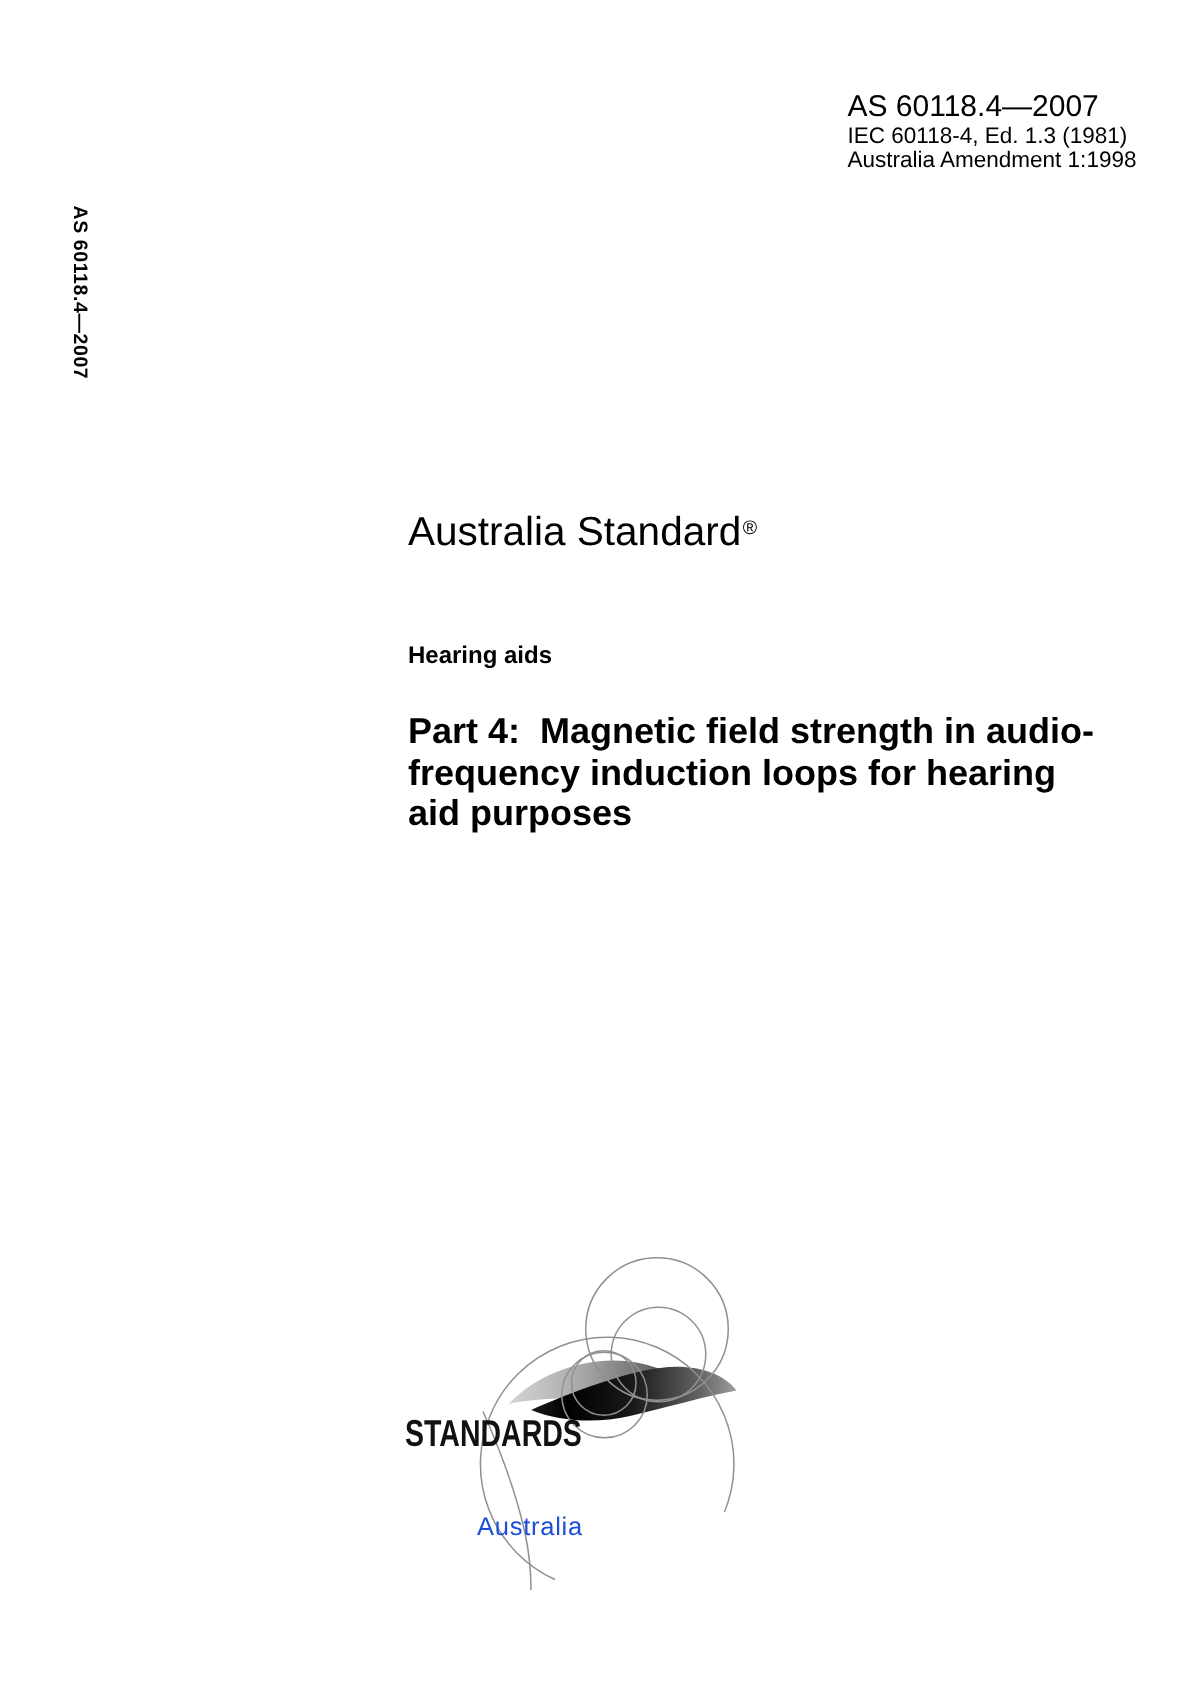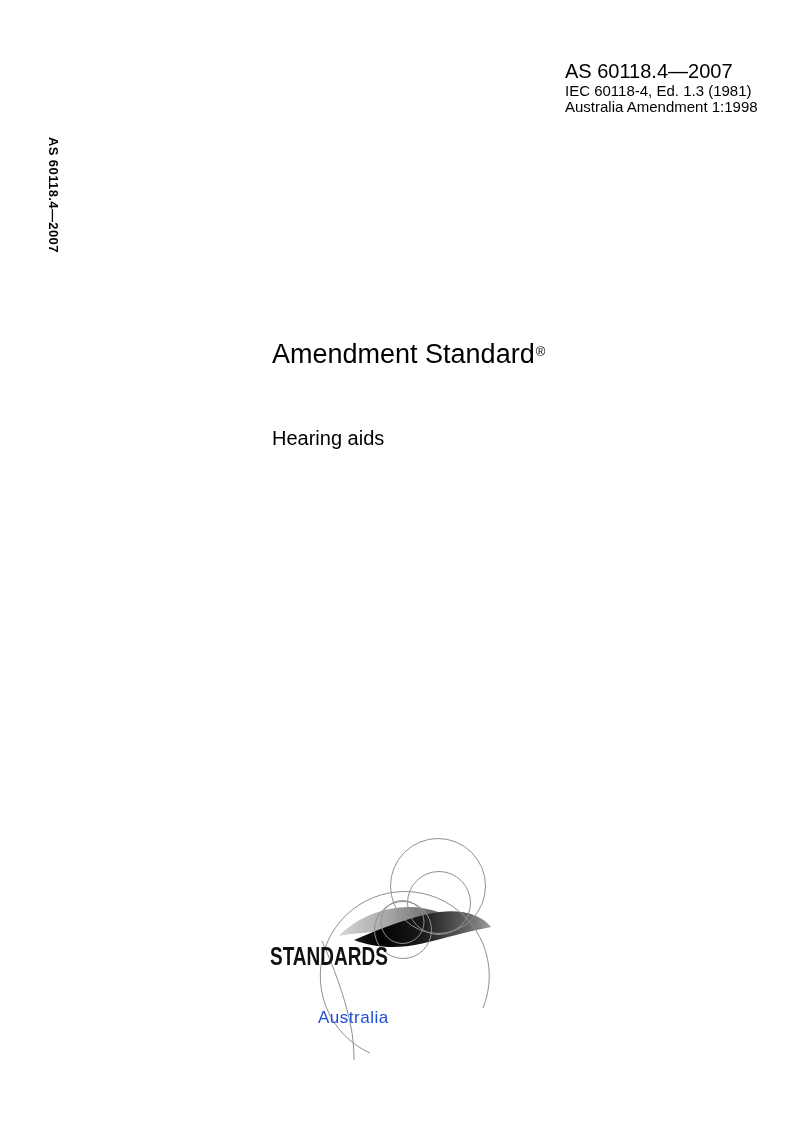--- a/index.html
+++ b/index.html
@@ -57,22 +57,22 @@
     font-size: 13px;
     vertical-align: top;
     position: relative;
     top: -3px;
     margin-left: 1px;
   }
   .subject {
     position: absolute;
     left: 272px;
     top: 424px;
-    font-size: 20px;
-    font-weight: normal;
+    font-size: 16px;
+    font-weight: bold;
     line-height: 28px;
     white-space: nowrap;
   }
   .part-title {
     position: absolute;
     left: 272px;
     top: 474px;
     width: 495px;
     font-size: 24px;
     font-weight: bold;
@@ -116,24 +116,27 @@
 <div class="page">
 
   <div class="doc-ref">
     <div class="num">AS 60118.4—2007</div>
     <div class="sub">IEC 60118-4, Ed. 1.3 (1981)</div>
     <div class="sub">Australia Amendment 1:1998</div>
   </div>
 
   <div class="spine">AS 60118.4—2007</div>
 
-  <div class="brand"><span>Amendment Standard</span><span class="reg">®</span></div>
+  <div class="brand"><span>Australia Standard</span><span class="reg">®</span></div>
 
   <div class="subject">Hearing aids</div>
 
+  <div class="part-title">Part 4:  Magnetic field strength in audio-
+frequency induction loops for hearing
+aid purposes</div>
 
   <svg class="logo-svg" viewBox="270 832 232 242" xmlns="http://www.w3.org/2000/svg">
     <defs>
       <linearGradient id="gA" gradientUnits="userSpaceOnUse" x1="339" y1="922" x2="459" y2="922">
         <stop offset="0" stop-color="#d6d6d6"></stop>
         <stop offset="0.42" stop-color="#a6a6a6"></stop>
         <stop offset="0.75" stop-color="#6e6e6e"></stop>
         <stop offset="1" stop-color="#3a3a3a"></stop>
       </linearGradient>
       <linearGradient id="gB" gradientUnits="userSpaceOnUse" x1="354" y1="928" x2="491" y2="928">

